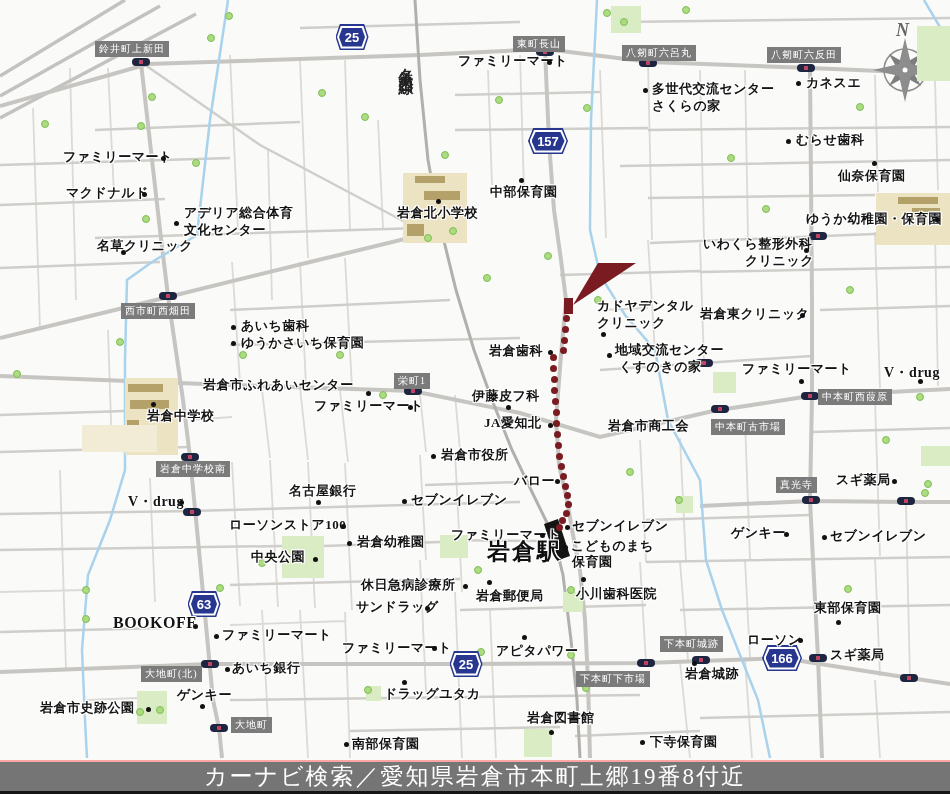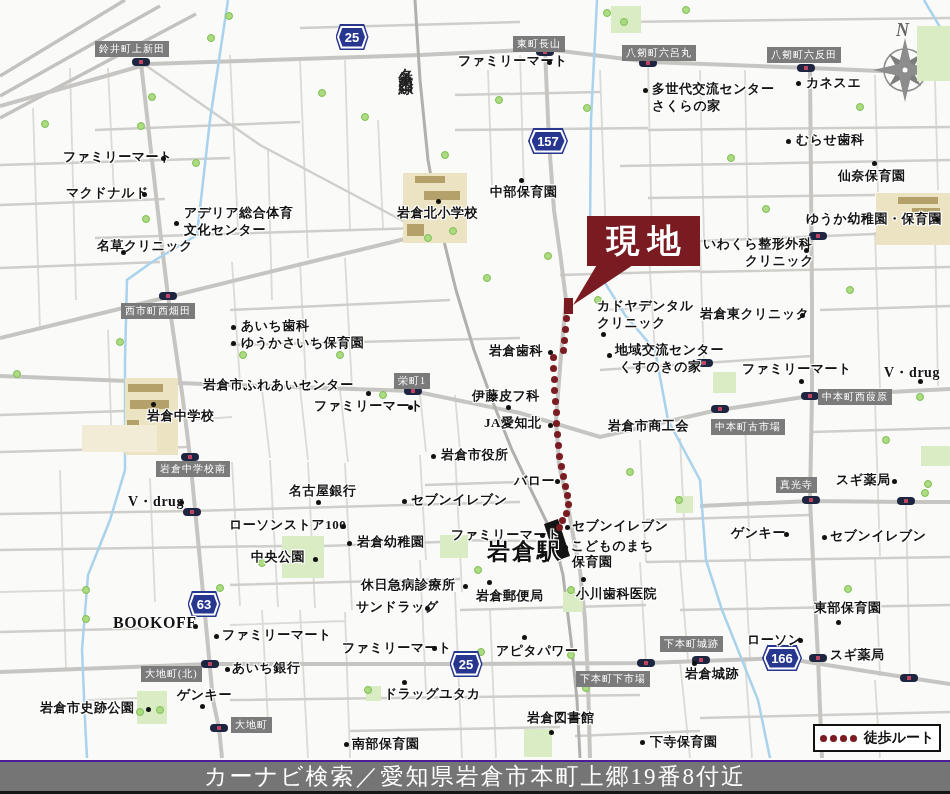--- a/index.html
+++ b/index.html
@@ -23,21 +23,21 @@
        text-shadow:-1px -1px 0 #fff,1px -1px 0 #fff,-1px 1px 0 #fff,1px 1px 0 #fff,0 0 3px #fff;}
   .shield{height:26px;}
   .shield span{position:absolute;clip-path:polygon(13% 0%,87% 0%,100% 50%,87% 100%,13% 100%,0% 50%);}
   .shield .h1{inset:0;background:#27368f;}
   .shield .h2{inset:1.5px;background:#fff;}
   .shield .h3{inset:3.5px;background:#27368f;}
   .shield b{position:absolute;inset:0;color:#fff;font-family:"Liberation Sans",sans-serif;
             font-size:13px;font-weight:bold;display:flex;align-items:center;justify-content:center;z-index:2;}
   #title{position:absolute;left:0;top:0;width:138px;height:40px;background:#757575;color:#fff;z-index:6;
          font-size:24px;letter-spacing:5px;display:flex;align-items:center;justify-content:center;}
-  #caption{position:absolute;left:0;top:760px;width:950px;height:34px;background:#757575;border-top:2px solid #4c1d95;
+  #caption{position:absolute;left:0;top:760px;width:950px;height:34px;background:#757575;border-top:2px solid #fca5a5;
            border-bottom:3px solid #151515;color:#fff;z-index:6;font-size:23px;letter-spacing:2px;
            display:flex;align-items:center;justify-content:center;box-sizing:border-box;}
   #callout{position:absolute;left:587px;top:216px;width:105px;height:50px;background:#7a1b21;z-index:5;
            color:#fff;font-size:33px;font-weight:bold;letter-spacing:8px;display:flex;align-items:center;justify-content:center;padding-left:8px;}
   #stationlab{position:absolute;left:487px;top:536px;z-index:5;font-size:23px;font-weight:bold;color:#111;letter-spacing:2px;
            text-shadow:-1px -1px 0 #fff,1px -1px 0 #fff,-1px 1px 0 #fff,1px 1px 0 #fff;}
   #raillab{position:absolute;left:396px;top:56px;z-index:4;writing-mode:vertical-rl;font-size:15px;font-weight:600;color:#222;letter-spacing:3px;
            text-shadow:-1px -1px 0 #fff,1px 1px 0 #fff,0 0 3px #fff;}
   #legend{position:absolute;left:813px;top:724px;width:124px;height:24px;background:#fff;border:2px solid #111;z-index:6;
           display:flex;align-items:center;justify-content:center;gap:3px;}
@@ -442,34 +442,22 @@
       <div class="rdot" style="left: 560px; top: 473px;"></div>
       <div class="rdot" style="left: 562px; top: 483px;"></div>
       <div class="rdot" style="left: 564px; top: 492px;"></div>
       <div class="rdot" style="left: 565px; top: 501px;"></div>
       <div class="rdot" style="left: 563px; top: 510px;"></div>
       <div class="rdot" style="left: 559px; top: 517px;"></div>
       <div class="rdot" style="left: 556px; top: 524px;"></div>
     </div>
 
 
-  <div id="callout">
-    <span>現地</span>
-  </div>
 
   <div id="stationlab">岩倉駅</div>
 
   <div id="raillab">名鉄犬山線</div>
 
   <div id="compassN">N</div>
 
-  <div id="legend">
-    <span id="legend-dots" style="display:flex;gap:3px;">
-        <span class="ld"></span>
-        <span class="ld"></span>
-        <span class="ld"></span>
-        <span class="ld"></span>
-      </span>
-    <span class="lt">徒歩ルート</span>
-  </div>
 
   <div id="caption">カーナビ検索／愛知県岩倉市本町上郷19番8付近</div>
 </div>
 
 </body></html>

